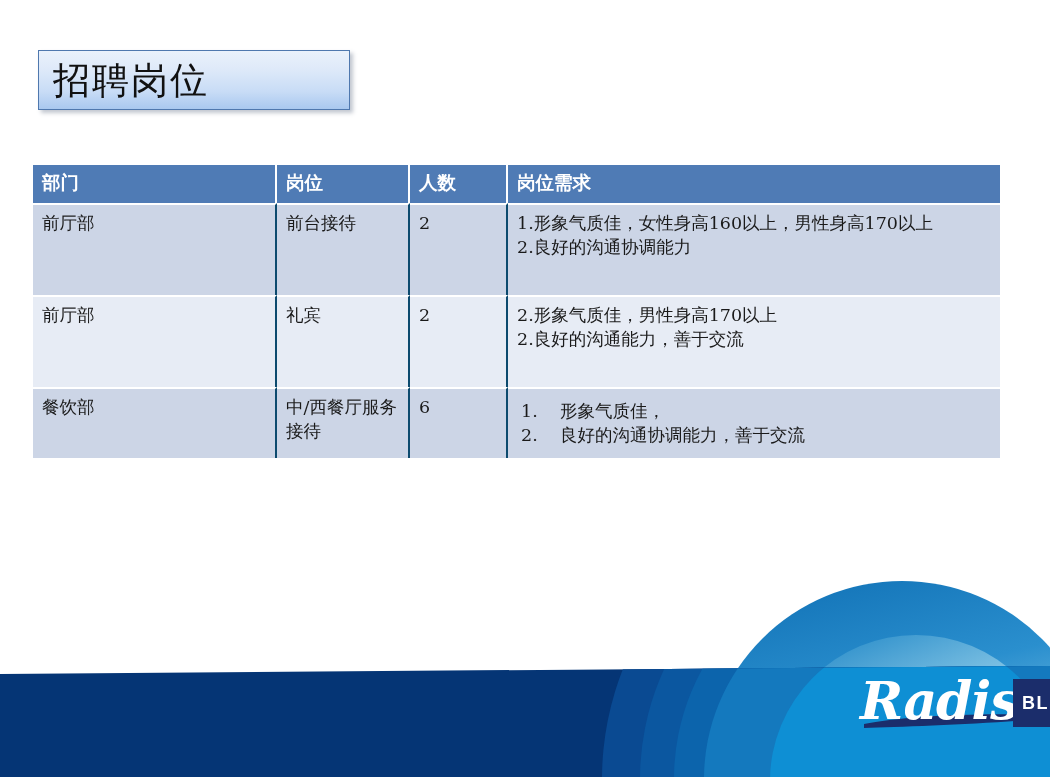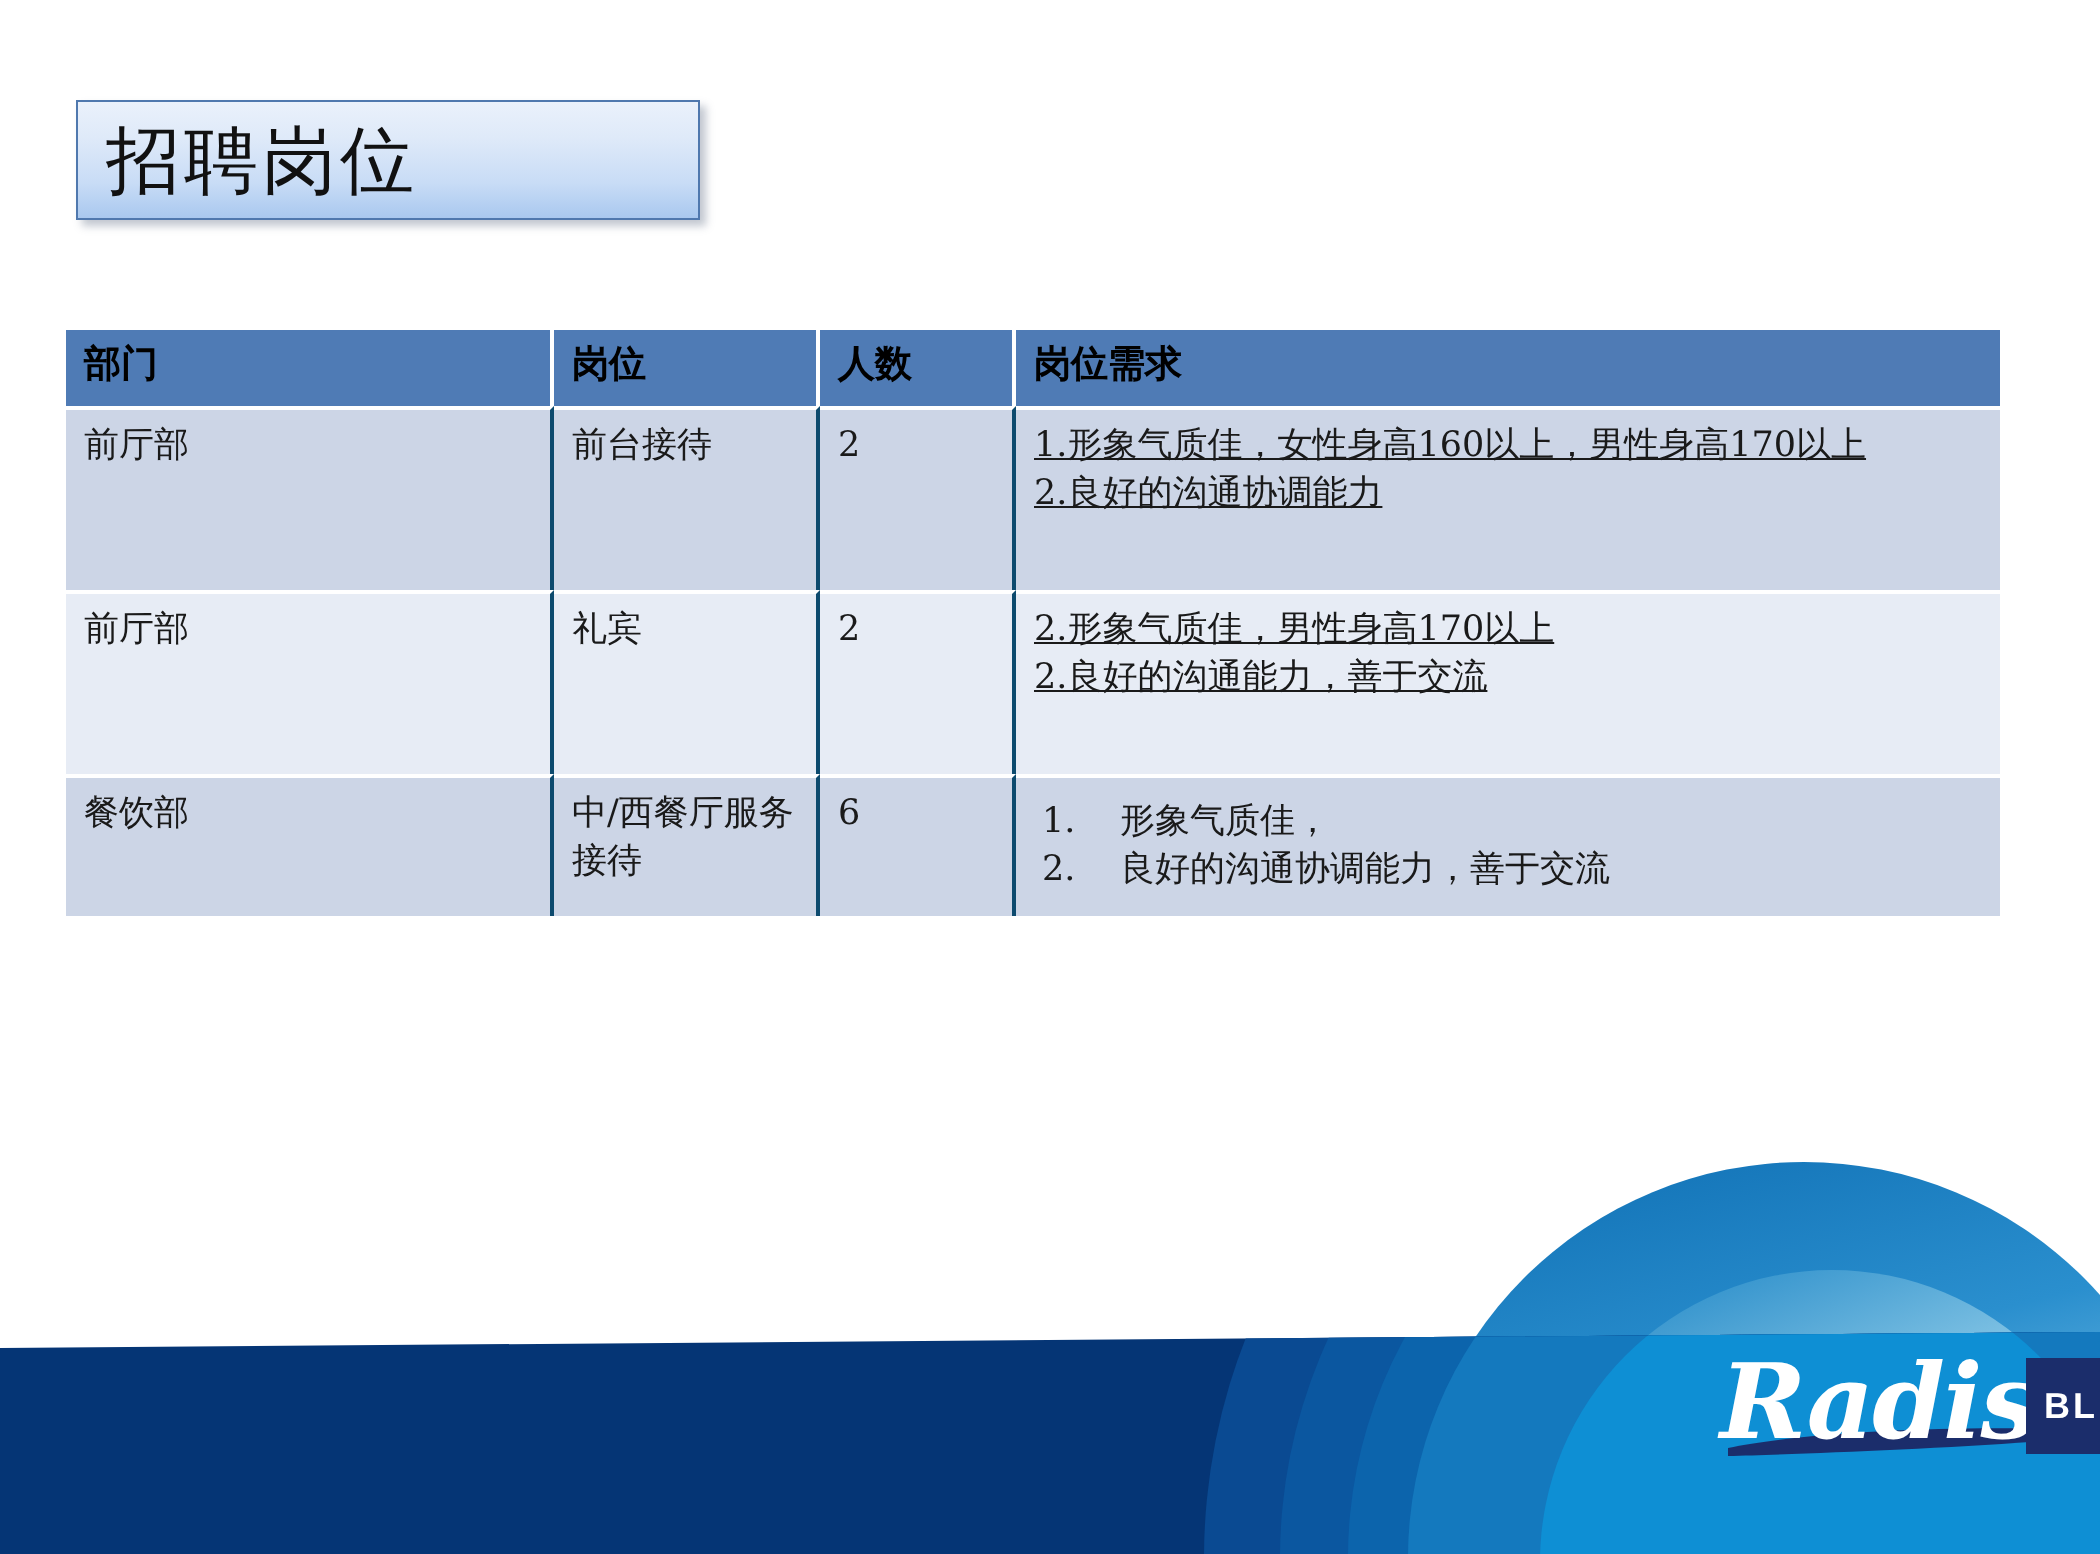--- a/index.html
+++ b/index.html
@@ -56,21 +56,21 @@
     vertical-align: top;
     padding: 7px 9px 7px 9px;
     font-size: 17.5px;
     line-height: 1.35;
     color: #1a1a1a;
     font-family: "DejaVu Serif", "Liberation Serif", serif;
     box-sizing: border-box;
   }
   #job-table thead th {
     background: #4f7bb5;
-    color: #000000;
+    color: #ffffff;
     font-weight: bold;
     text-align: left;
     height: 38px;
     padding-top: 6px;
     padding-bottom: 6px;
     border-right: 2px solid #ffffff;
     font-size: 18.5px;
   }
   #job-table thead th:last-child { border-right: none; margin-left: 46px; }
 
@@ -84,21 +84,21 @@
 
   .col-dept { width: 244px; }
   .col-post { width: 133px; }
   .col-count { width: 98px; }
   .col-req  { width: 492px; }
 
   .h-row-1 { height: 92px; }
   .h-row-2 { height: 92px; }
   .h-row-3 { height: 55px; }
 
-  .req-line { display: block; white-space: pre-wrap; text-decoration: underline; }
+  .req-line { display: block; white-space: pre-wrap; }
   .req-ol { margin: 4px; padding: 0; list-style: none; }
   .req-ol li { white-space: pre-wrap; }
 
   
   #bottom-graphic {
     position: absolute;
     left: 0;
     bottom: 0;
     width: 1050px;
     height: 210px;

